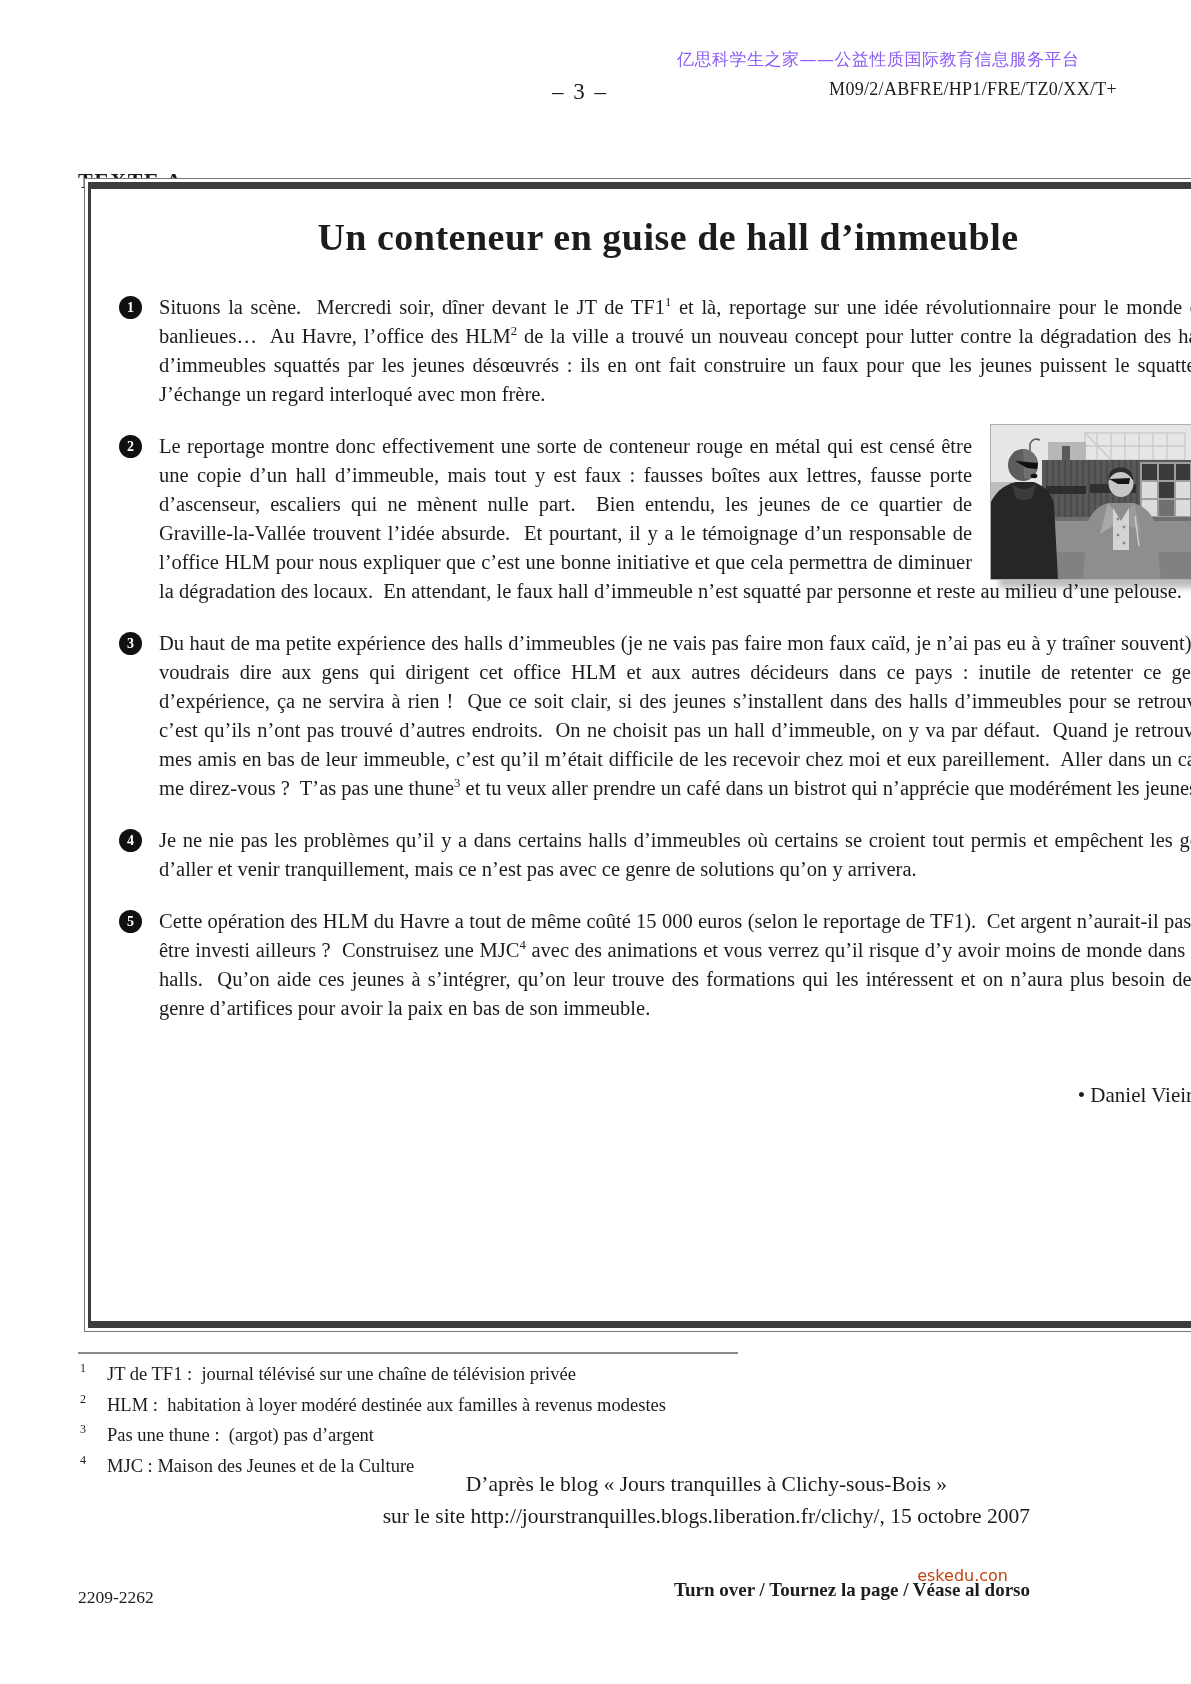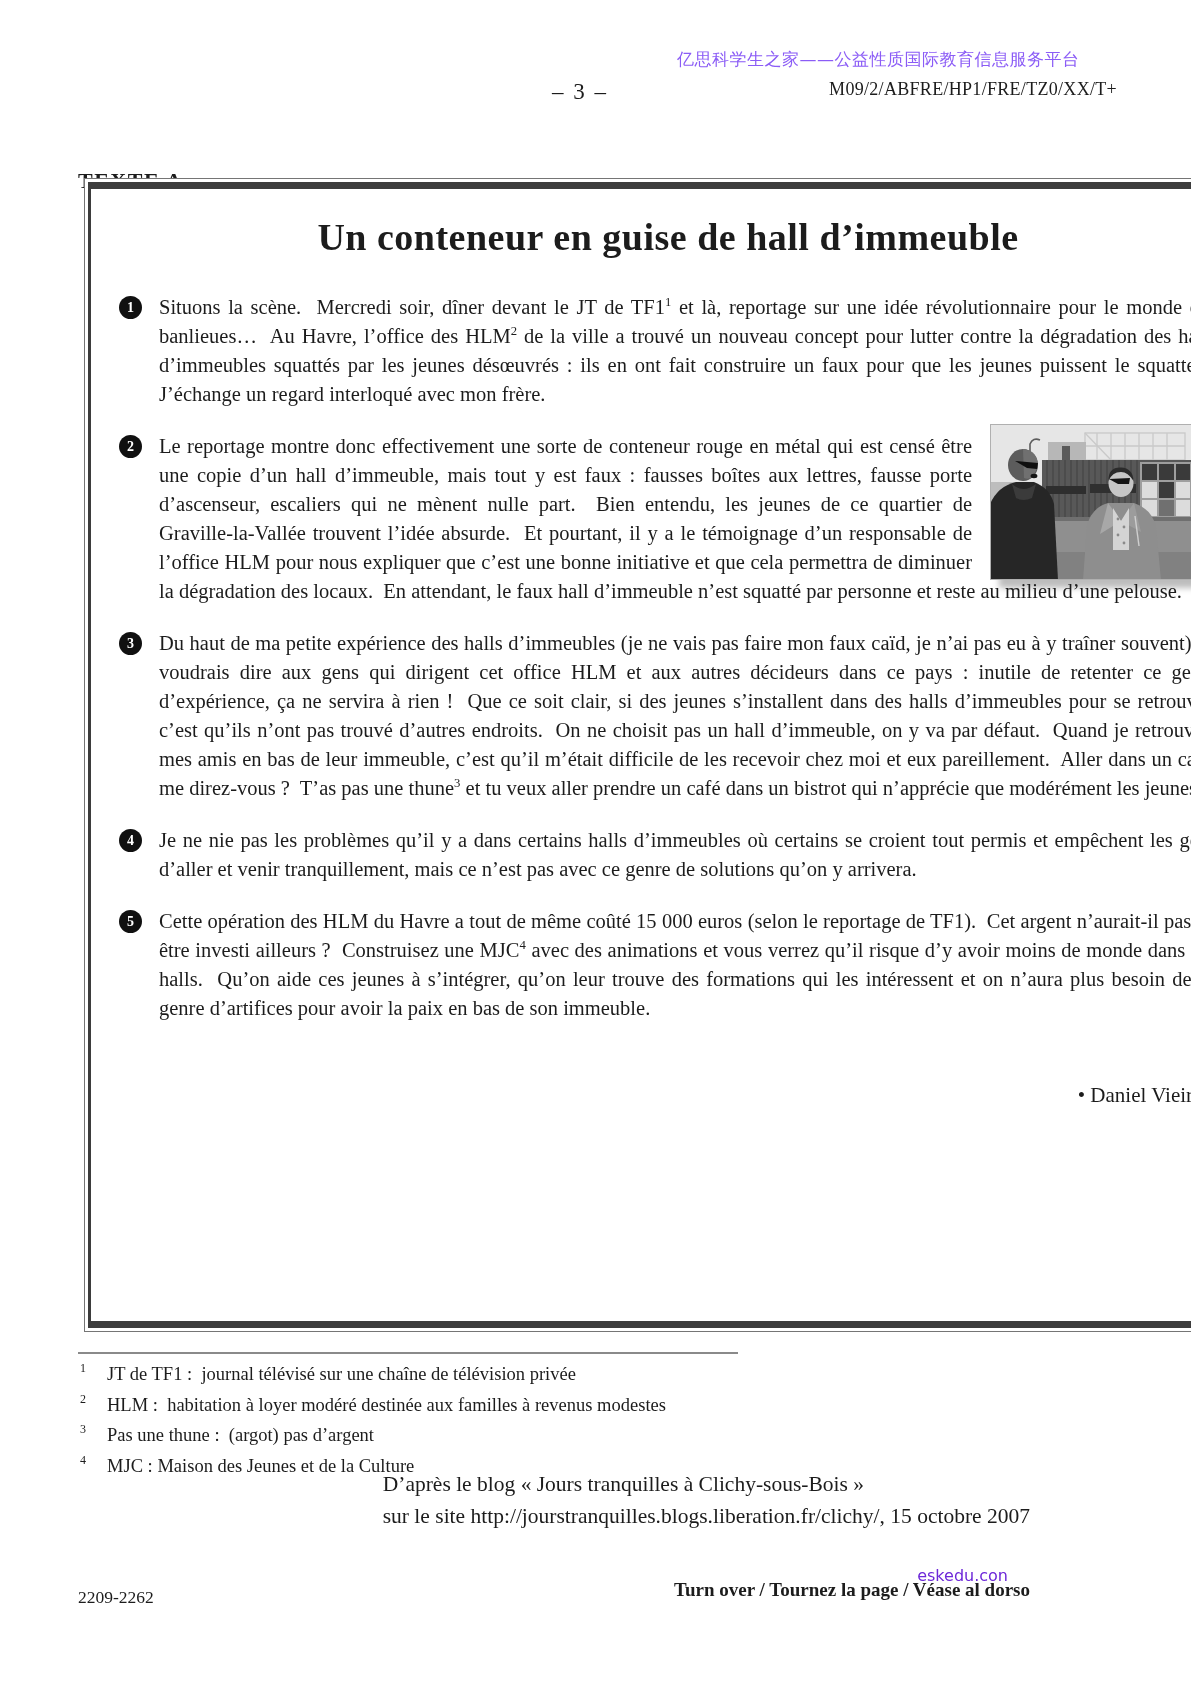--- a/index.html
+++ b/index.html
@@ -26,25 +26,25 @@
   .supnum, sup.supnum{font-size:.62em;line-height:0;}
   .photo-wrap{float:right;width:227px;height:156px;margin:-8px 0 -4px 18px;background:#e6e6e6;
        box-shadow:8px 9px 6px -1px #bdbdbd;}
   .byline{text-align:right;font-size:21px;margin-top:60px;padding-right:2px;font-family:Liberation Serif, serif;}
 
   .footnotes{position:absolute;left:78px;top:1352px;width:660px;border-top:2px solid #8a8a8a;
        padding-top:2px;font-size:18.5px;line-height:24.5px;}
   .fn{white-space:nowrap;}
   .fn-num{display:inline-block;width:27px;font-size:12px;vertical-align:8px;padding-left:2px;}
 
-  .source{position:absolute;right:161px;top:1468px;text-align:left;font-size:21.5px;line-height:32px;}
+  .source{position:absolute;right:161px;top:1468px;text-align:center;font-size:21.5px;line-height:32px;}
 
   .doc-number{position:absolute;left:78px;top:1587px;font-size:17.5px;}
   .turn-over{position:absolute;right:161px;top:1579px;font-size:19px;font-weight:bold;}
-  .eskedu{position:absolute;right:183px;top:1566px;font-size:16px;color:#6d28d9;
+  .eskedu{position:absolute;right:183px;top:1566px;font-size:16px;color:#c2410c;
        font-family:"DejaVu Sans", sans-serif;}
 </style>
 </head>
 <body>
 
 <div class="cn-watermark">亿思科学生之家——公益性质国际教育信息服务平台</div>
 <div class="page-num">– 3 –</div>
 <div class="exam-code">M09/2/ABFRE/HP1/FRE/TZ0/XX/T+</div>
 <div class="texte-label">TEXTE A</div>
 

